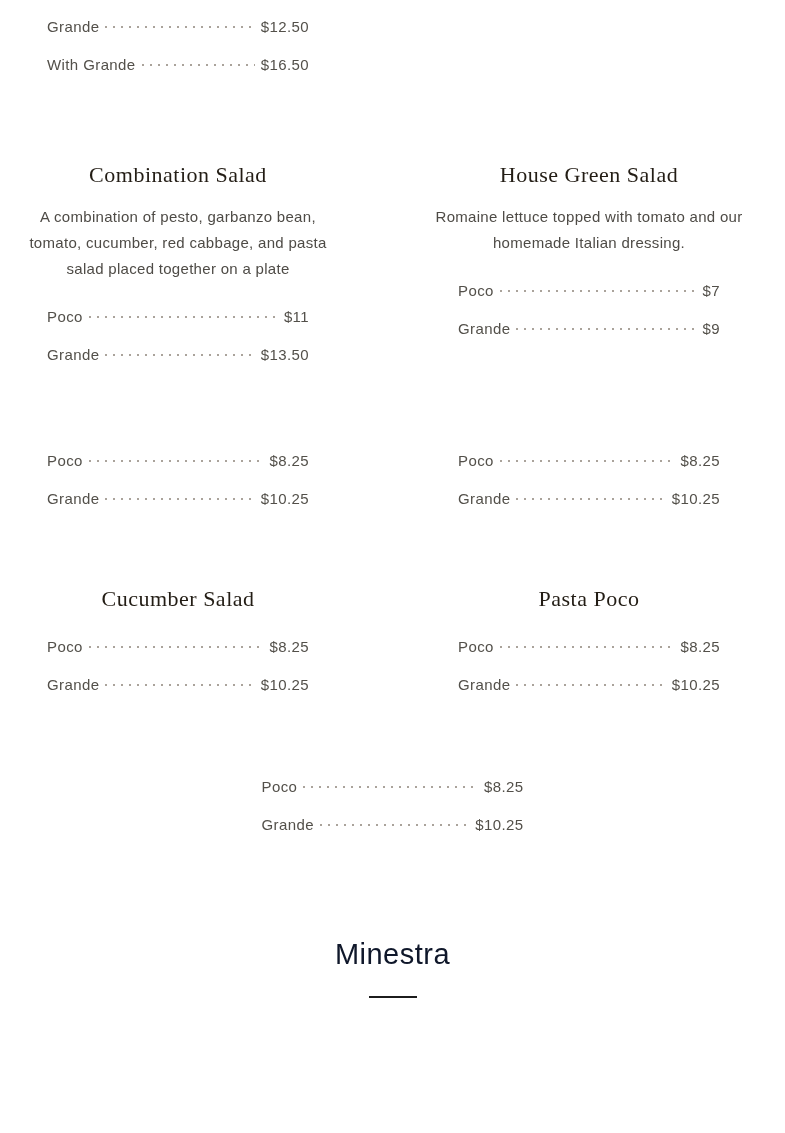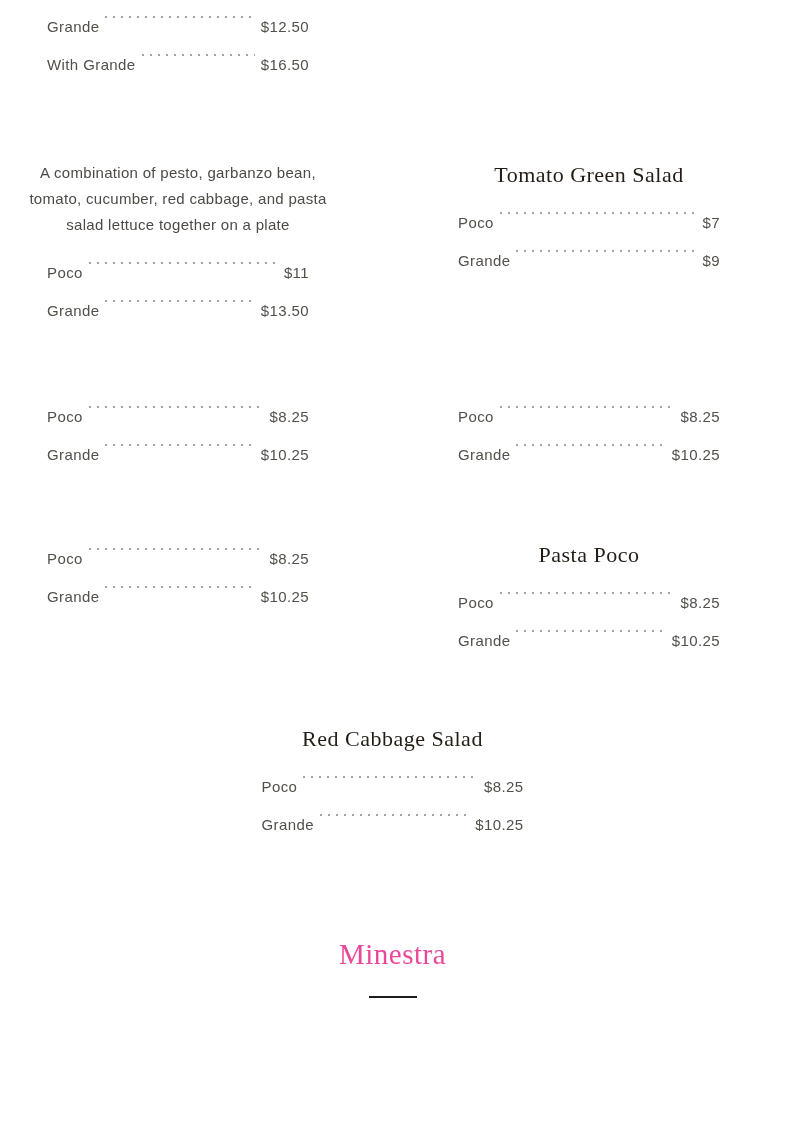--- a/index.html
+++ b/index.html
@@ -61,21 +61,21 @@
     line-height: 26px;
     letter-spacing: 0.3px;
     color: #4e4b46;
     width: 312px;
     margin: 0 auto 16px auto;
   }
 
   
   .price-row {
     display: flex;
-    align-items: flex-start;
+    align-items: center;
     width: 262px;
     margin: 0 auto;
     padding: 8px 0;
     font-size: 15px;
     line-height: 22px;
     letter-spacing: 0.4px;
     color: #53504a;
   }
   .price-label { white-space: nowrap; }
   .price-leader {
@@ -86,26 +86,26 @@
       #aaa39b 0, #aaa39b 2px, transparent 2px, transparent 8px);
   }
   .price-value { white-space: nowrap; }
 
   
   .next-section {
     margin-top: 90px;
     text-align: center;
   }
   .next-section-title {
-    font-family: Liberation Serif, serif;
+    font-family: Liberation Sans, sans-serif;
     font-weight: 400;
     font-size: 29px;
     line-height: 40px;
     letter-spacing: 0.5px;
-    color: #ec4899;
+    color: #0f172a;
     margin: 0;
   }
   .section-divider {
     width: 48px;
     height: 2px;
     background: #1c1c1c;
     margin: 22px auto 0 auto;
   }
 </style>
 </head>
@@ -122,36 +122,38 @@
     <div class="price-row">
       <span class="price-label">With Grande</span>
       <span class="price-leader"></span>
       <span class="price-value">$16.50</span>
     </div>
   </section>
 
   <div class="grid row-a">
     <div class="col">
       <article class="menu-item">
-        <p class="item-desc">A combination of pesto, garbanzo bean, tomato, cucumber, red cabbage, and pasta salad lettuce together on a plate</p>
+        <h3 class="item-title">Combination Salad</h3>
+        <p class="item-desc">A combination of pesto, garbanzo bean, tomato, cucumber, red cabbage, and pasta salad placed together on a plate</p>
         <div class="price-row">
           <span class="price-label">Poco</span>
           <span class="price-leader"></span>
           <span class="price-value">$11</span>
         </div>
         <div class="price-row">
           <span class="price-label">Grande</span>
           <span class="price-leader"></span>
           <span class="price-value">$13.50</span>
         </div>
       </article>
     </div>
     <div class="col">
       <article class="menu-item">
-        <h3 class="item-title">Tomato Green Salad</h3>
+        <h3 class="item-title">House Green Salad</h3>
+        <p class="item-desc">Romaine lettuce topped with tomato and our homemade Italian dressing.</p>
         <div class="price-row">
           <span class="price-label">Poco</span>
           <span class="price-leader"></span>
           <span class="price-value">$7</span>
         </div>
         <div class="price-row">
           <span class="price-label">Grande</span>
           <span class="price-leader"></span>
           <span class="price-value">$9</span>
         </div>
@@ -186,20 +188,21 @@
           <span class="price-leader"></span>
           <span class="price-value">$10.25</span>
         </div>
       </article>
     </div>
   </div>
 
   <div class="grid row-c">
     <div class="col">
       <article class="menu-item">
+        <h3 class="item-title">Cucumber Salad</h3>
         <div class="price-row">
           <span class="price-label">Poco</span>
           <span class="price-leader"></span>
           <span class="price-value">$8.25</span>
         </div>
         <div class="price-row">
           <span class="price-label">Grande</span>
           <span class="price-leader"></span>
           <span class="price-value">$10.25</span>
         </div>
@@ -218,21 +221,20 @@
           <span class="price-leader"></span>
           <span class="price-value">$10.25</span>
         </div>
       </article>
     </div>
   </div>
 
   <div class="center-row">
     <div class="col">
       <article class="menu-item">
-        <h3 class="item-title">Red Cabbage Salad</h3>
         <div class="price-row">
           <span class="price-label">Poco</span>
           <span class="price-leader"></span>
           <span class="price-value">$8.25</span>
         </div>
         <div class="price-row">
           <span class="price-label">Grande</span>
           <span class="price-leader"></span>
           <span class="price-value">$10.25</span>
         </div>

